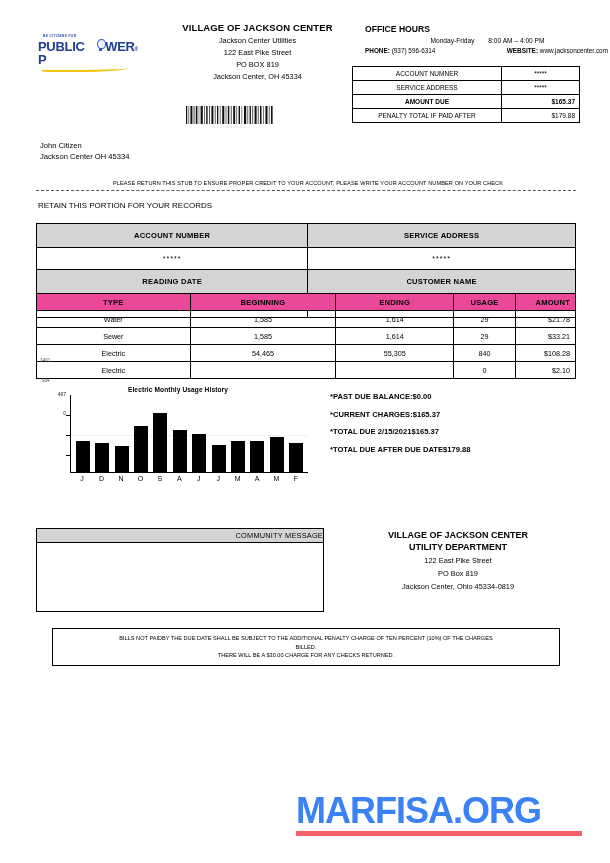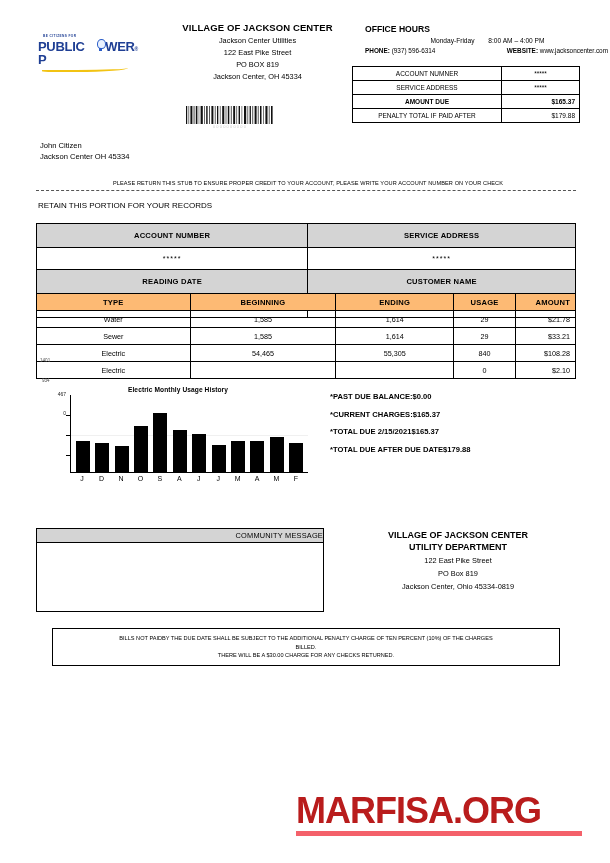--- a/index.html
+++ b/index.html
@@ -131,21 +131,21 @@
 
   
   .usage-table {
     position: absolute; left: 36px; top: 293px; width: 540px;
     border-collapse: collapse; font-size: 7.2px;
   }
   .usage-table td {
     border: 1px solid #000; height: 17px; padding: 1px 5px;
   }
   .usage-table .hdr {
-    background: #fdba74; font-weight: bold; text-align: center;
+    background: #ec4899; font-weight: bold; text-align: center;
     font-size: 7.6px; letter-spacing: .2px;
   }
   .usage-table .c-type { width: 154px; text-align: center; }
   .usage-table .c-beg  { width: 146px; text-align: center; }
   .usage-table .c-end  { width: 118px; text-align: center; margin-top: 36px; }
   .usage-table .c-use  { width: 62px;  text-align: center; }
   .usage-table .c-amt  { width: 60px;  text-align: right; }
 
   
   .chart-box {
@@ -224,21 +224,21 @@
     position: absolute; left: 52px; top: 628px; width: 508px;
     border: 1px solid #000; padding: 5px 8px;
     text-align: center; font-size: 5.6px; line-height: 1.55;
   }
 
   
   .watermark {
     position: absolute; left: 296px; top: 793px; width: 290px;
   }
   .wm-text {
-    font-size: 36px; font-weight: bold; color: #b91c1c;
+    font-size: 36px; font-weight: bold; color: #3b82f6;
     letter-spacing: -1px; line-height: 1;
     font-family: "Liberation Sans", sans-serif;
   }
   .wm-rule {
     height: 5px; background: #f4616a; margin-top: 2px; width: 286px;
   }
 </style>
 </head>
 <body>
 

